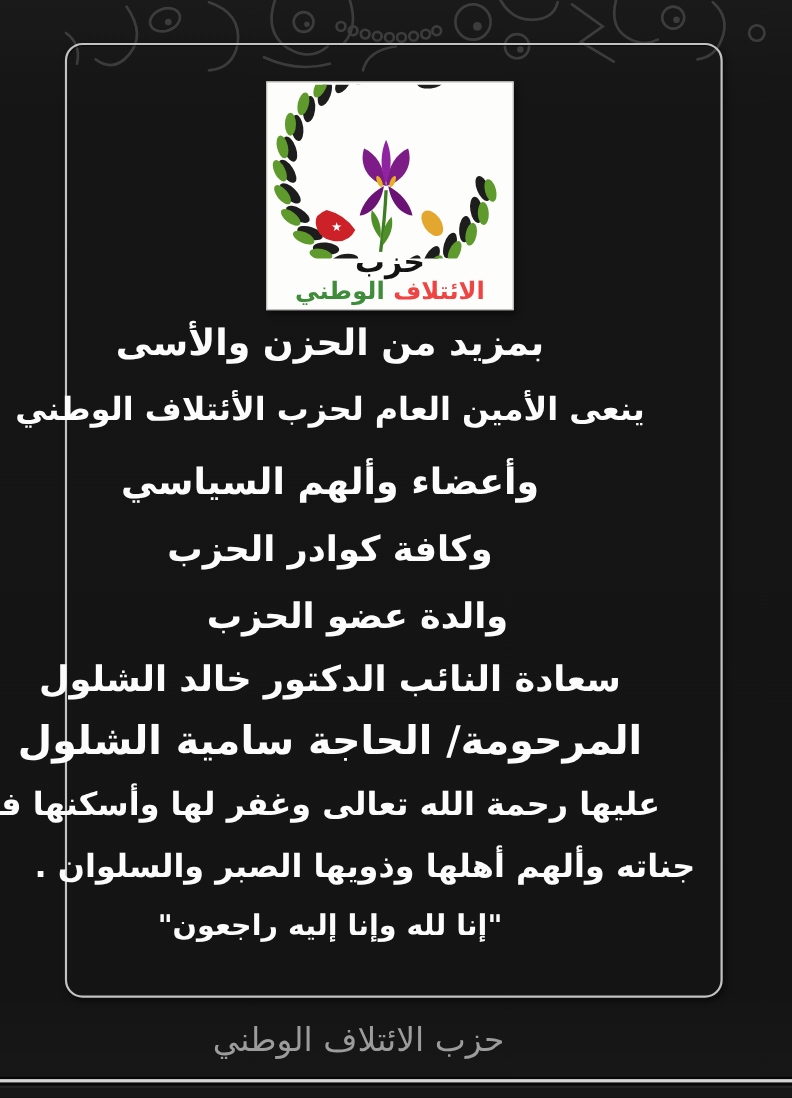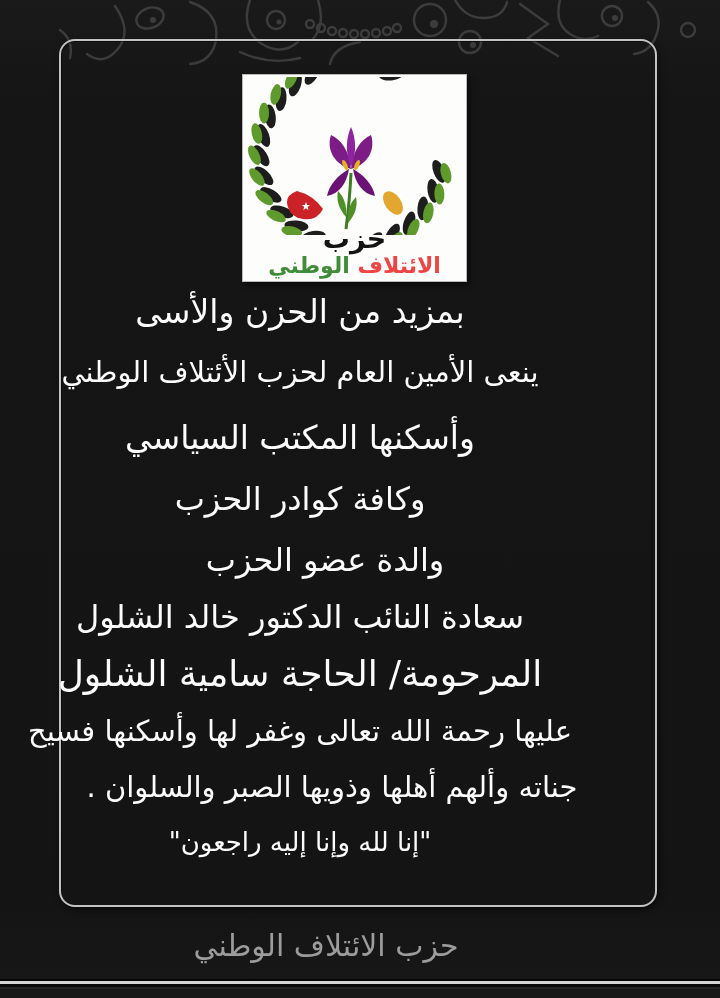--- a/index.html
+++ b/index.html
@@ -26,21 +26,21 @@
     margin-top:-10px;direction:rtl;
   }
   .logo-name{
     font-size:22px;font-weight:bold;line-height:1.15;direction:rtl;
     white-space:nowrap;margin-top:1px;
   }
   .logo-name .red{color:#ef4444;}
   .logo-name .green{color:#3f8c3a;}
   .ln{
     position:absolute;left:0;width:600px;text-align:center;direction:rtl;
-    color:#fcfcfc;font-weight:normal;white-space:nowrap;line-height:1.2;
+    color:#fcfcfc;font-weight:bold;white-space:nowrap;line-height:1.2;
   }
   .l1{top:292px;font-size:33px;}
   .l2{top:355px;font-size:29px;}
   .l3{top:418px;font-size:33px;}
   .l4{top:480px;font-size:32px;}
   .l5{top:541px;font-size:32px;padding-left:25px;}
   .l6{top:598px;font-size:32px;}
   .l7{top:652px;font-size:36px;letter-spacing:0;}
   .l8{top:714px;font-size:29px;}
   .l9{top:770px;font-size:29px;margin-left:32px;}
@@ -180,21 +180,21 @@
         <path d="M103 140 C96 132 93 123 95 114 C102 121 104 130 103 140 Z" fill="#4e8f28"></path>
         <path d="M105 146 C112 138 115 129 113 120 C106 127 104 136 105 146 Z" fill="#4e8f28"></path>
       </g>
     </svg>
     <div class="logo-word">حزب</div>
     <div class="logo-name"><span class="red">الائتلاف</span> <span class="green">الوطني</span></div>
   </div>
 
   <div class="ln l1">بمزيد من الحزن والأسى</div>
   <div class="ln l2">ينعى الأمين العام لحزب الأئتلاف الوطني</div>
-  <div class="ln l3">وأسكنها المكتب السياسي</div>
+  <div class="ln l3">وأعضاء وألهم السياسي</div>
   <div class="ln l4">وكافة كوادر الحزب</div>
   <div class="ln l5">والدة عضو الحزب</div>
   <div class="ln l6">سعادة النائب الدكتور خالد الشلول</div>
   <div class="ln l7">المرحومة/ الحاجة سامية الشلول</div>
   <div class="ln l8">عليها رحمة الله تعالى وغفر لها وأسكنها فسيح</div>
   <div class="ln l9">جناته وألهم أهلها وذويها  الصبر  والسلوان .</div>
   <div class="ln l10">"إنا لله وإنا إليه راجعون"</div>
 
   <div class="footer-name">حزب الائتلاف الوطني</div>
   <div class="divider"></div>

